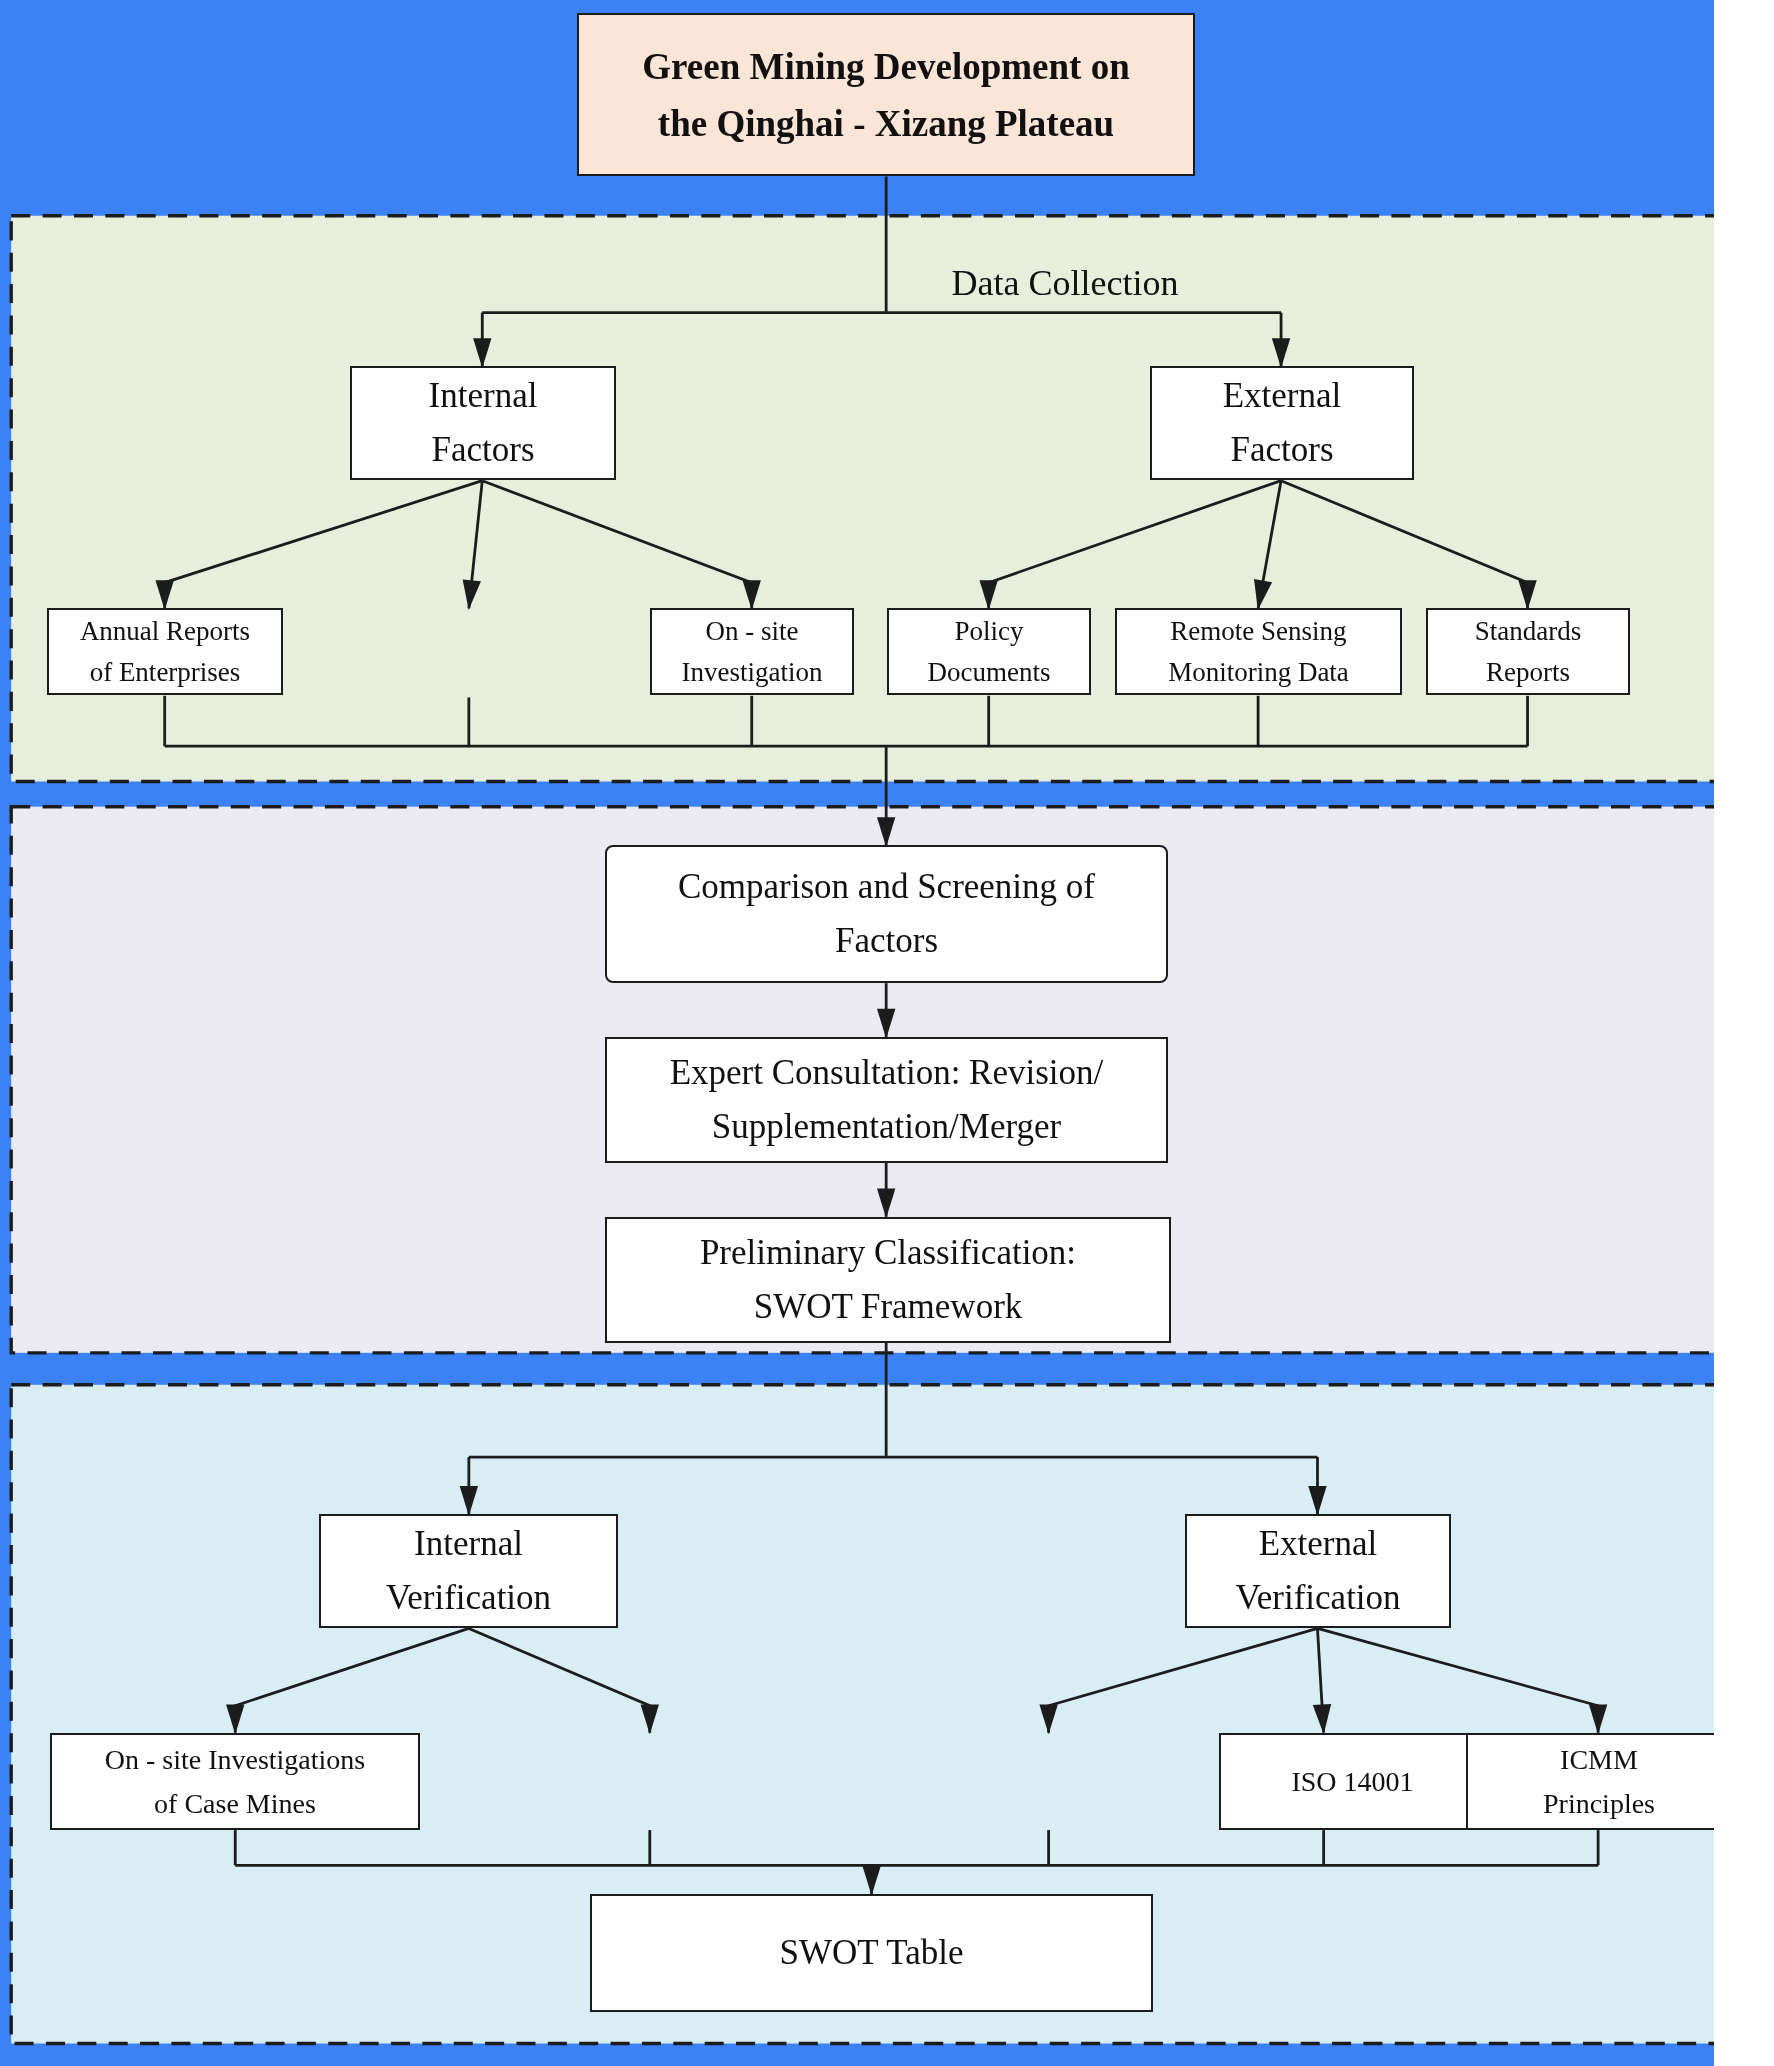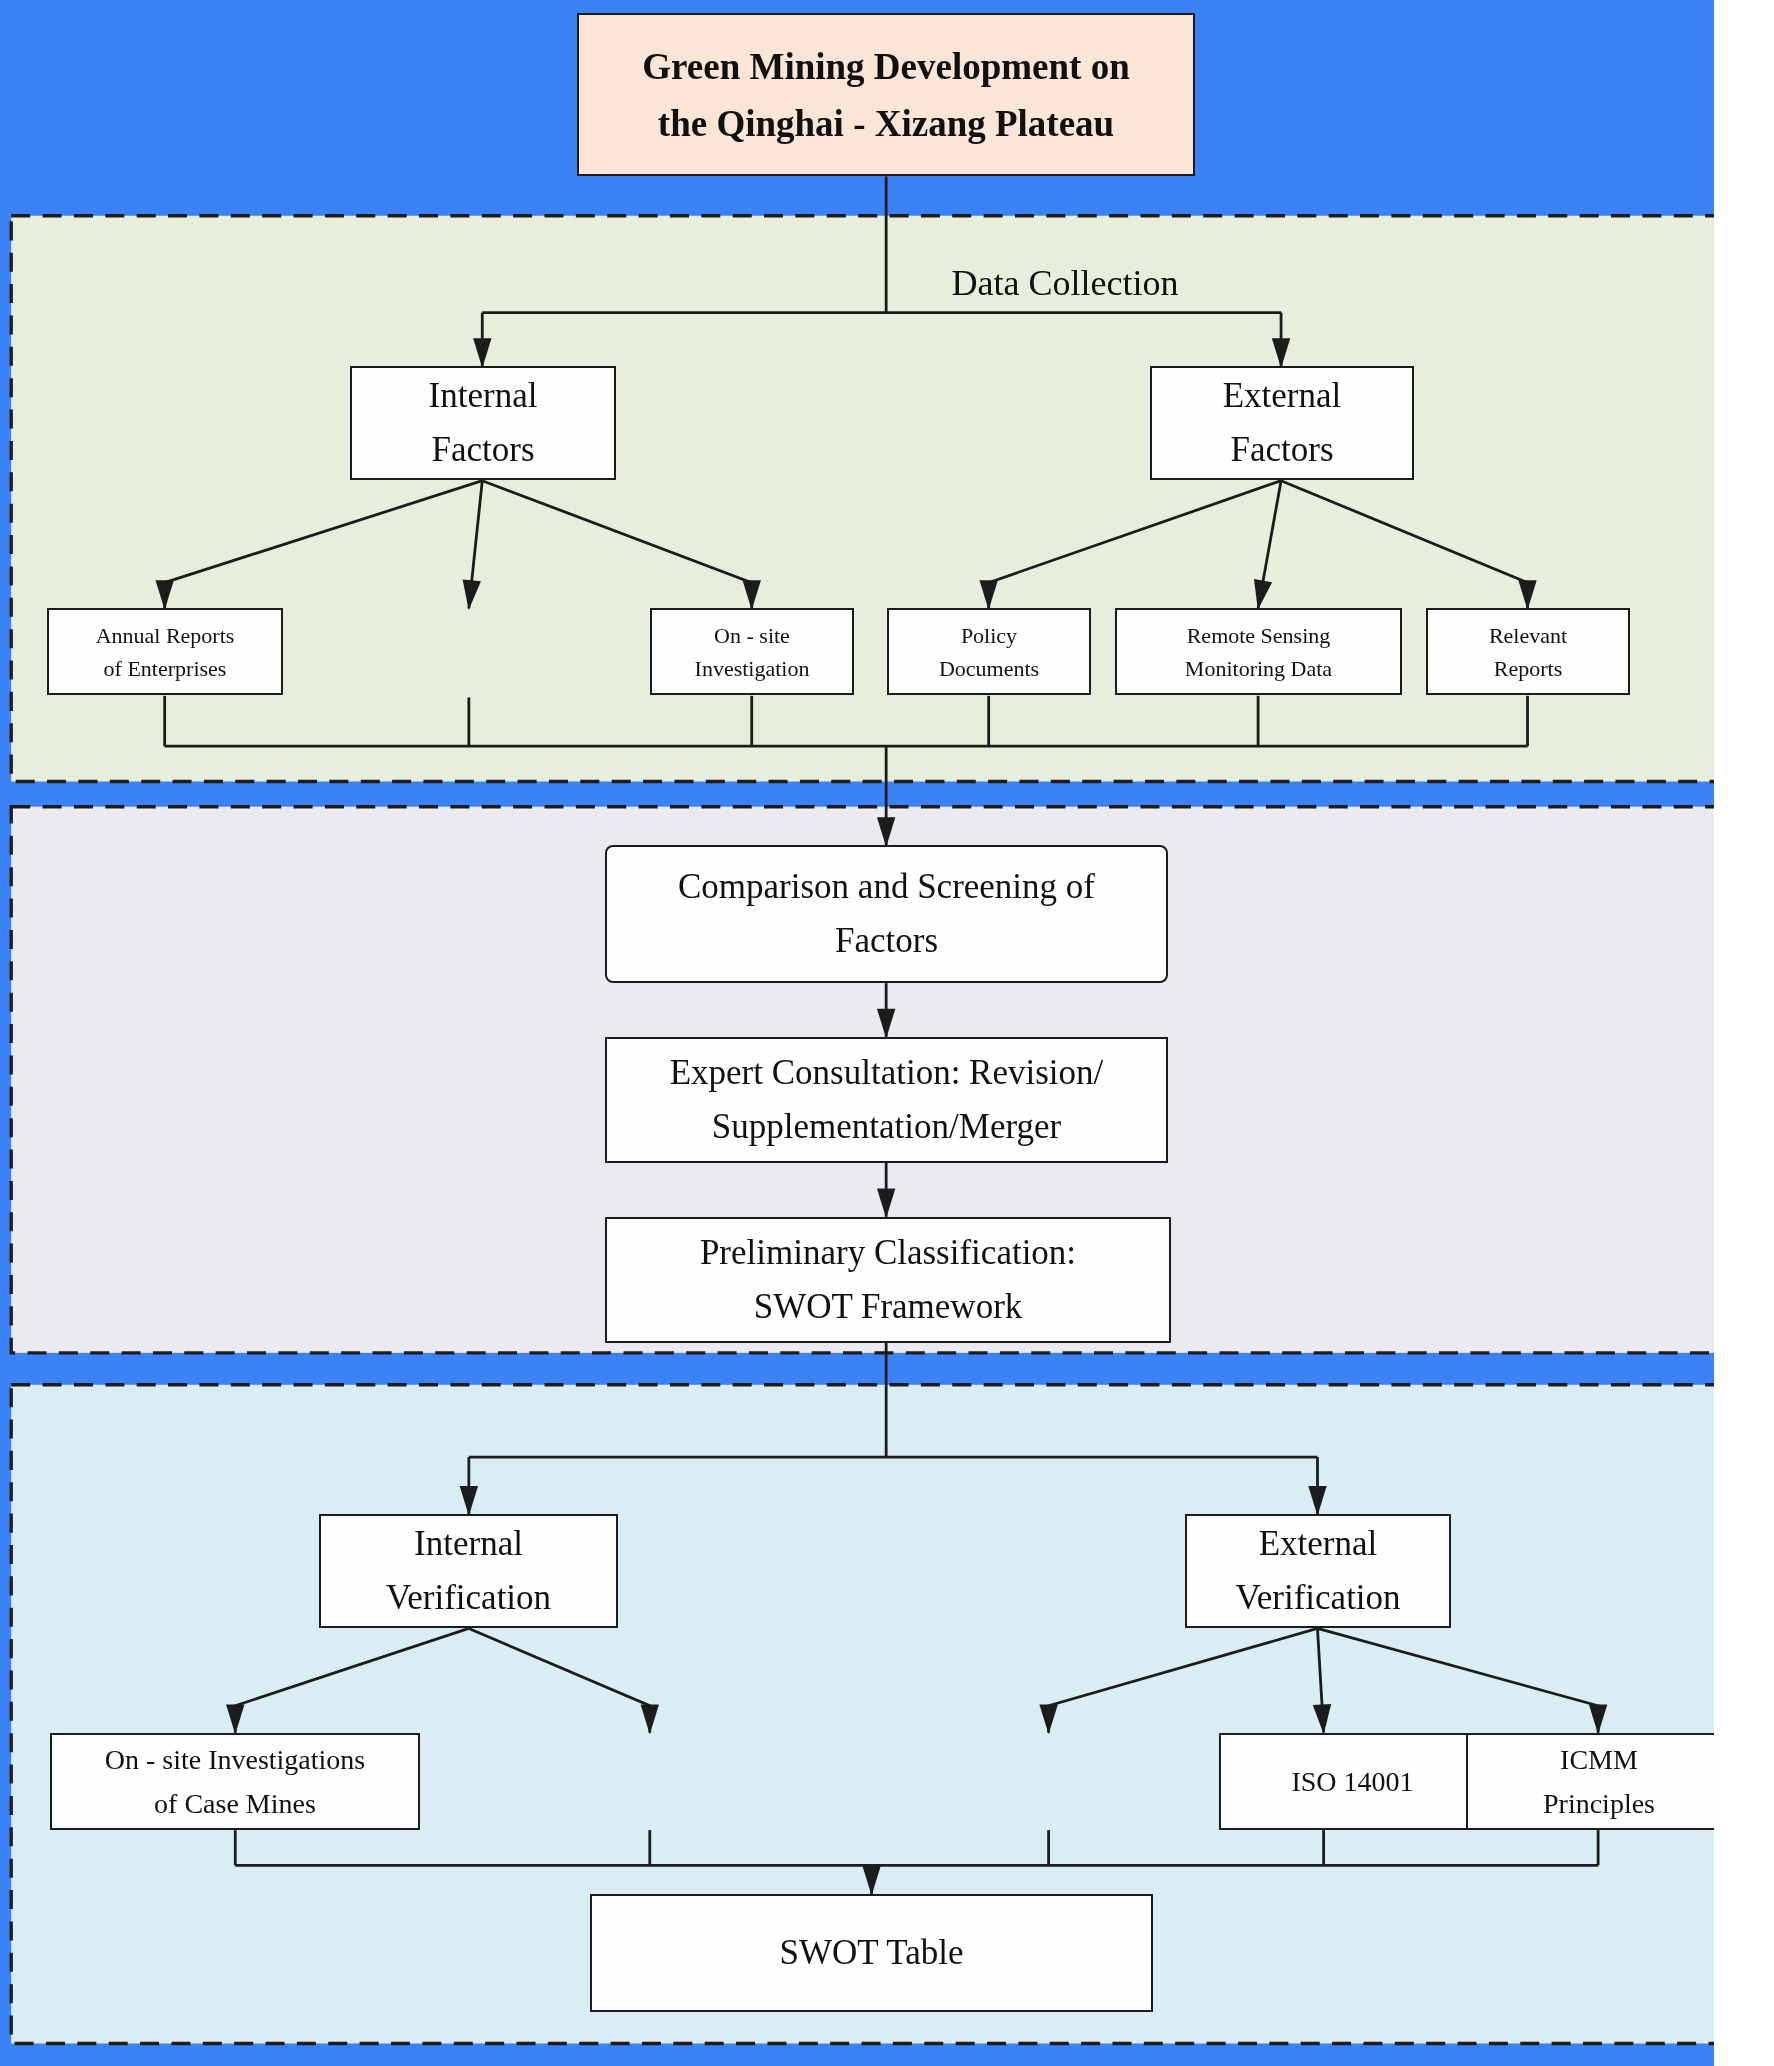--- a/index.html
+++ b/index.html
@@ -37,21 +37,21 @@
   .title-node{
     background:var(--title-bg);
     font-weight:bold;font-size:37px;line-height:1.55;
   }
   .section-label{
     position:absolute;z-index:2;
     display:flex;align-items:center;justify-content:center;
     text-align:center;font-size:36px;
   }
   .f62{font-size:35px;line-height:1.55;}
-  .f48{font-size:22px;line-height:1.5;}
+  .f48{font-size:27px;line-height:1.5;}
   .f36{font-size:20px;line-height:1.38;}
   .f50{font-size:28px;line-height:1.55;}
 </style>
 </head>
 <body>
 
 <div id="page">
 
   <svg id="wires" width="1774" height="2066" viewBox="0 0 3167 3688">
     <defs>
@@ -127,21 +127,21 @@
 Factors</div>
 
   <div class="node f48" style="left:47px;top:608px;width:236px;height:87px;">Annual Reports
 of Enterprises</div>
   <div class="node f48" style="left:650px;top:608px;width:204px;height:87px;">On - site
 Investigation</div>
   <div class="node f48" style="left:887px;top:608px;width:204px;height:87px;">Policy
 Documents</div>
   <div class="node f48" style="left:1115px;top:608px;width:287px;height:87px;">Remote Sensing
 Monitoring Data</div>
-  <div class="node f48" style="left:1426px;top:608px;width:204px;height:87px;">Relevant
+  <div class="node f48" style="left:1426px;top:608px;width:204px;height:87px;">Standards
 Reports</div>
 
   <div class="node f62" style="left:605px;top:845px;width:563px;height:138px;border-radius:8px;">Comparison and Screening of
 Factors</div>
   <div class="node f62" style="left:605px;top:1037px;width:563px;height:126px;">Expert Consultation: Revision/
 Supplementation/Merger</div>
   <div class="node f62" style="left:605px;top:1217px;width:566px;height:126px;">Preliminary Classification:
 SWOT Framework</div>
 
   <div class="node f62" style="left:319px;top:1514px;width:299px;height:114px;">Internal

